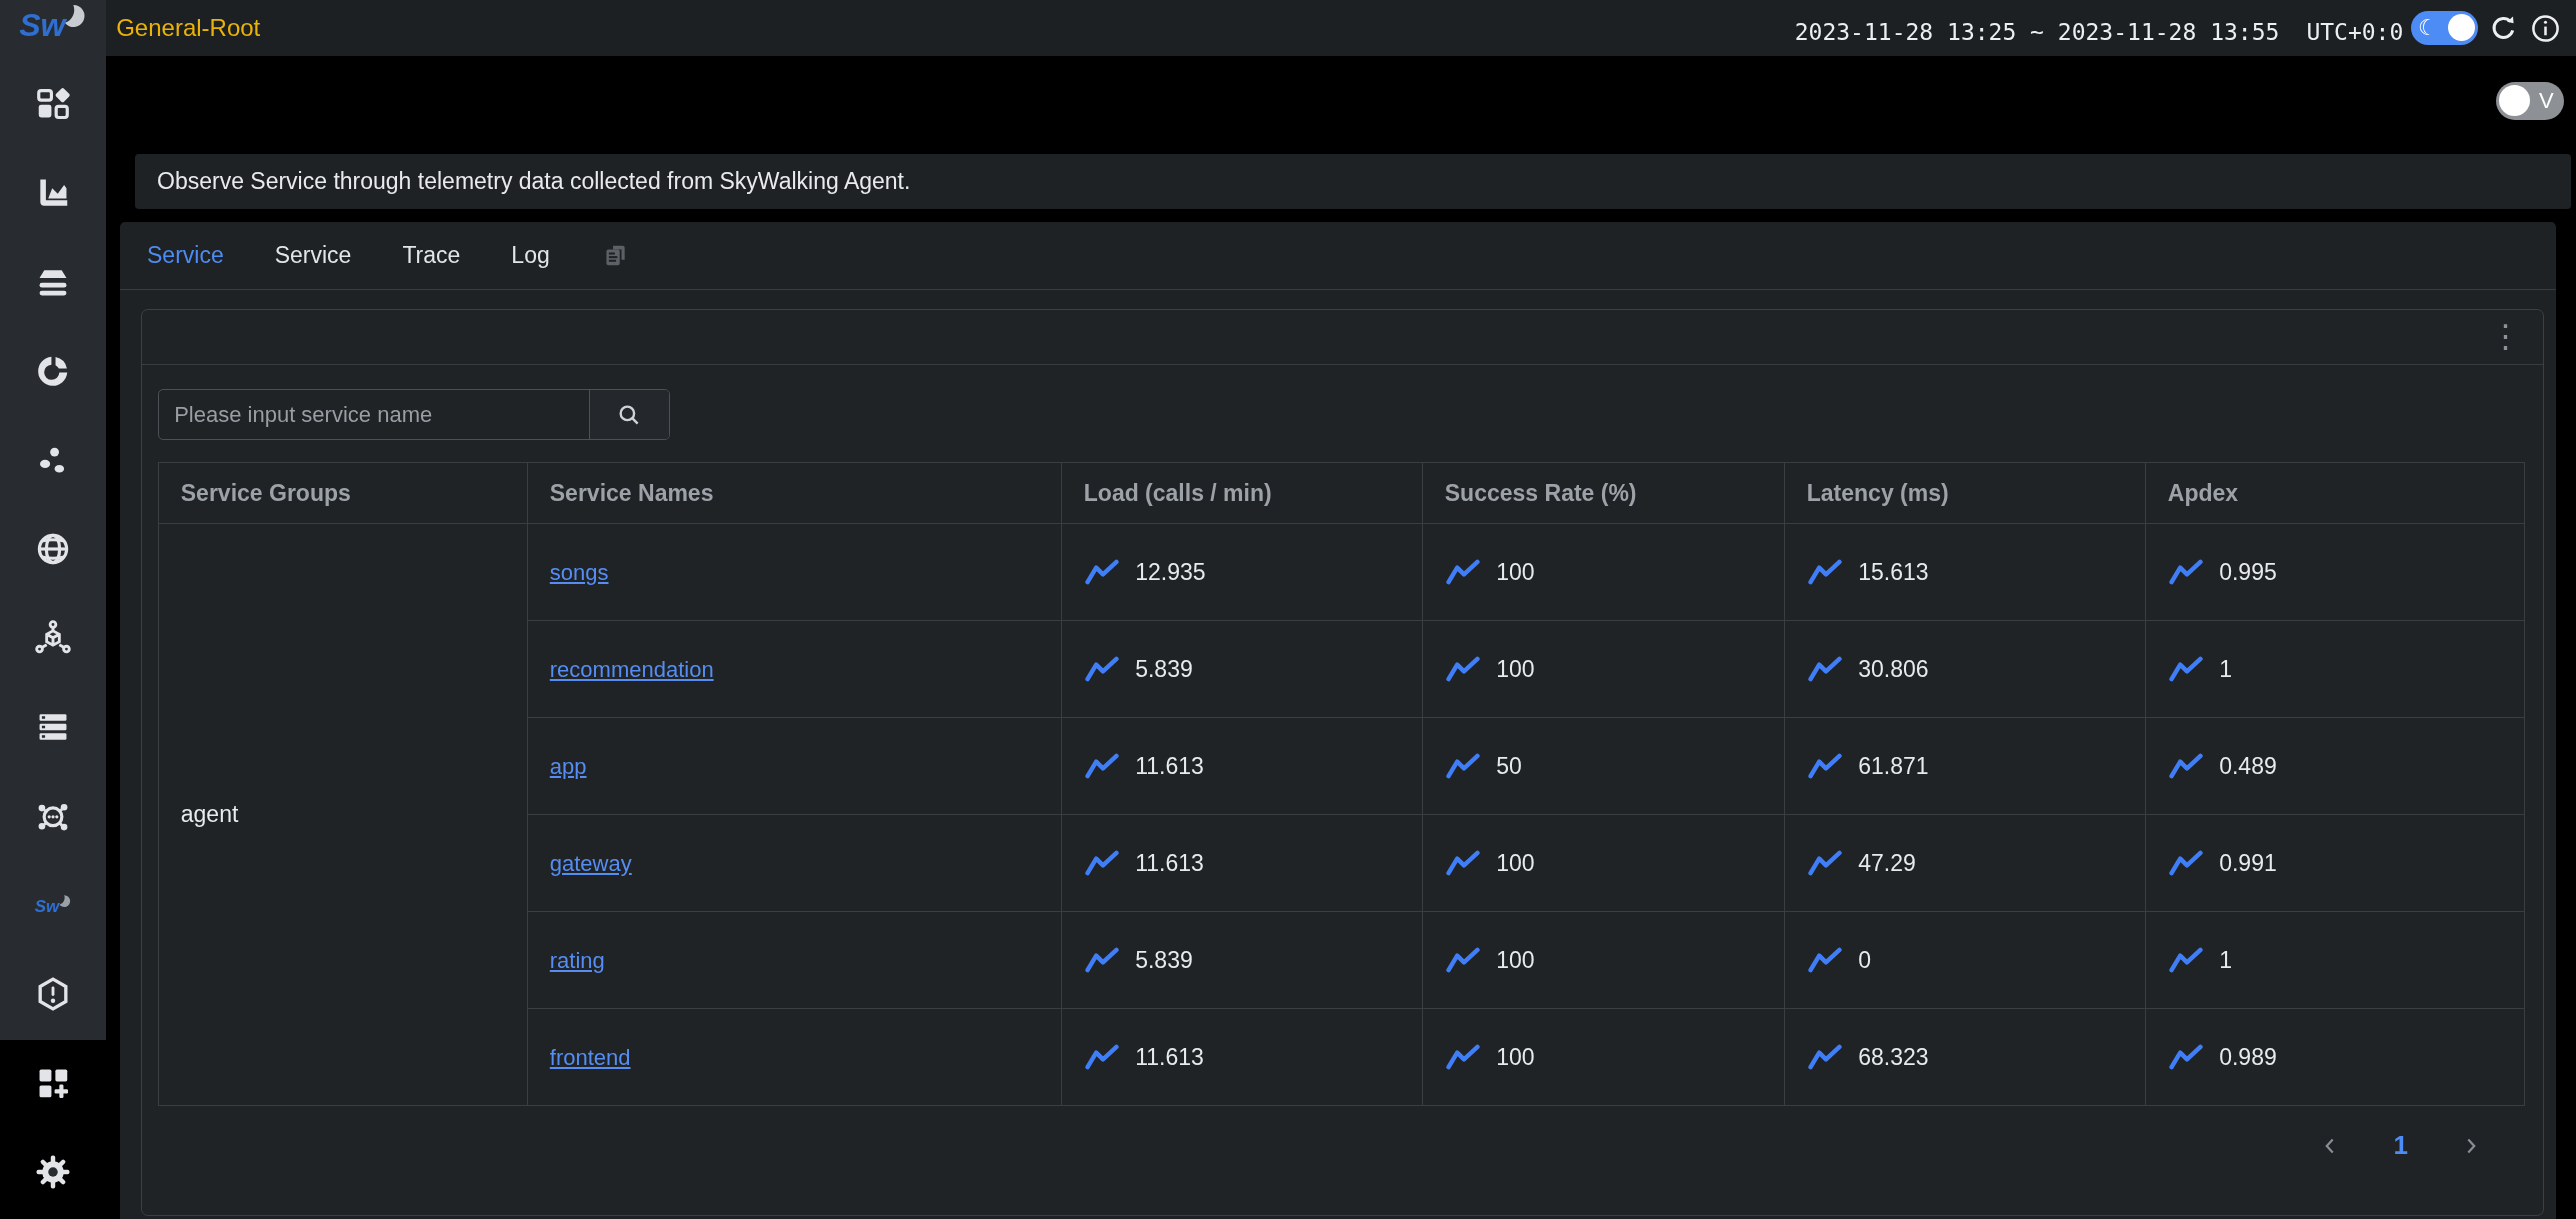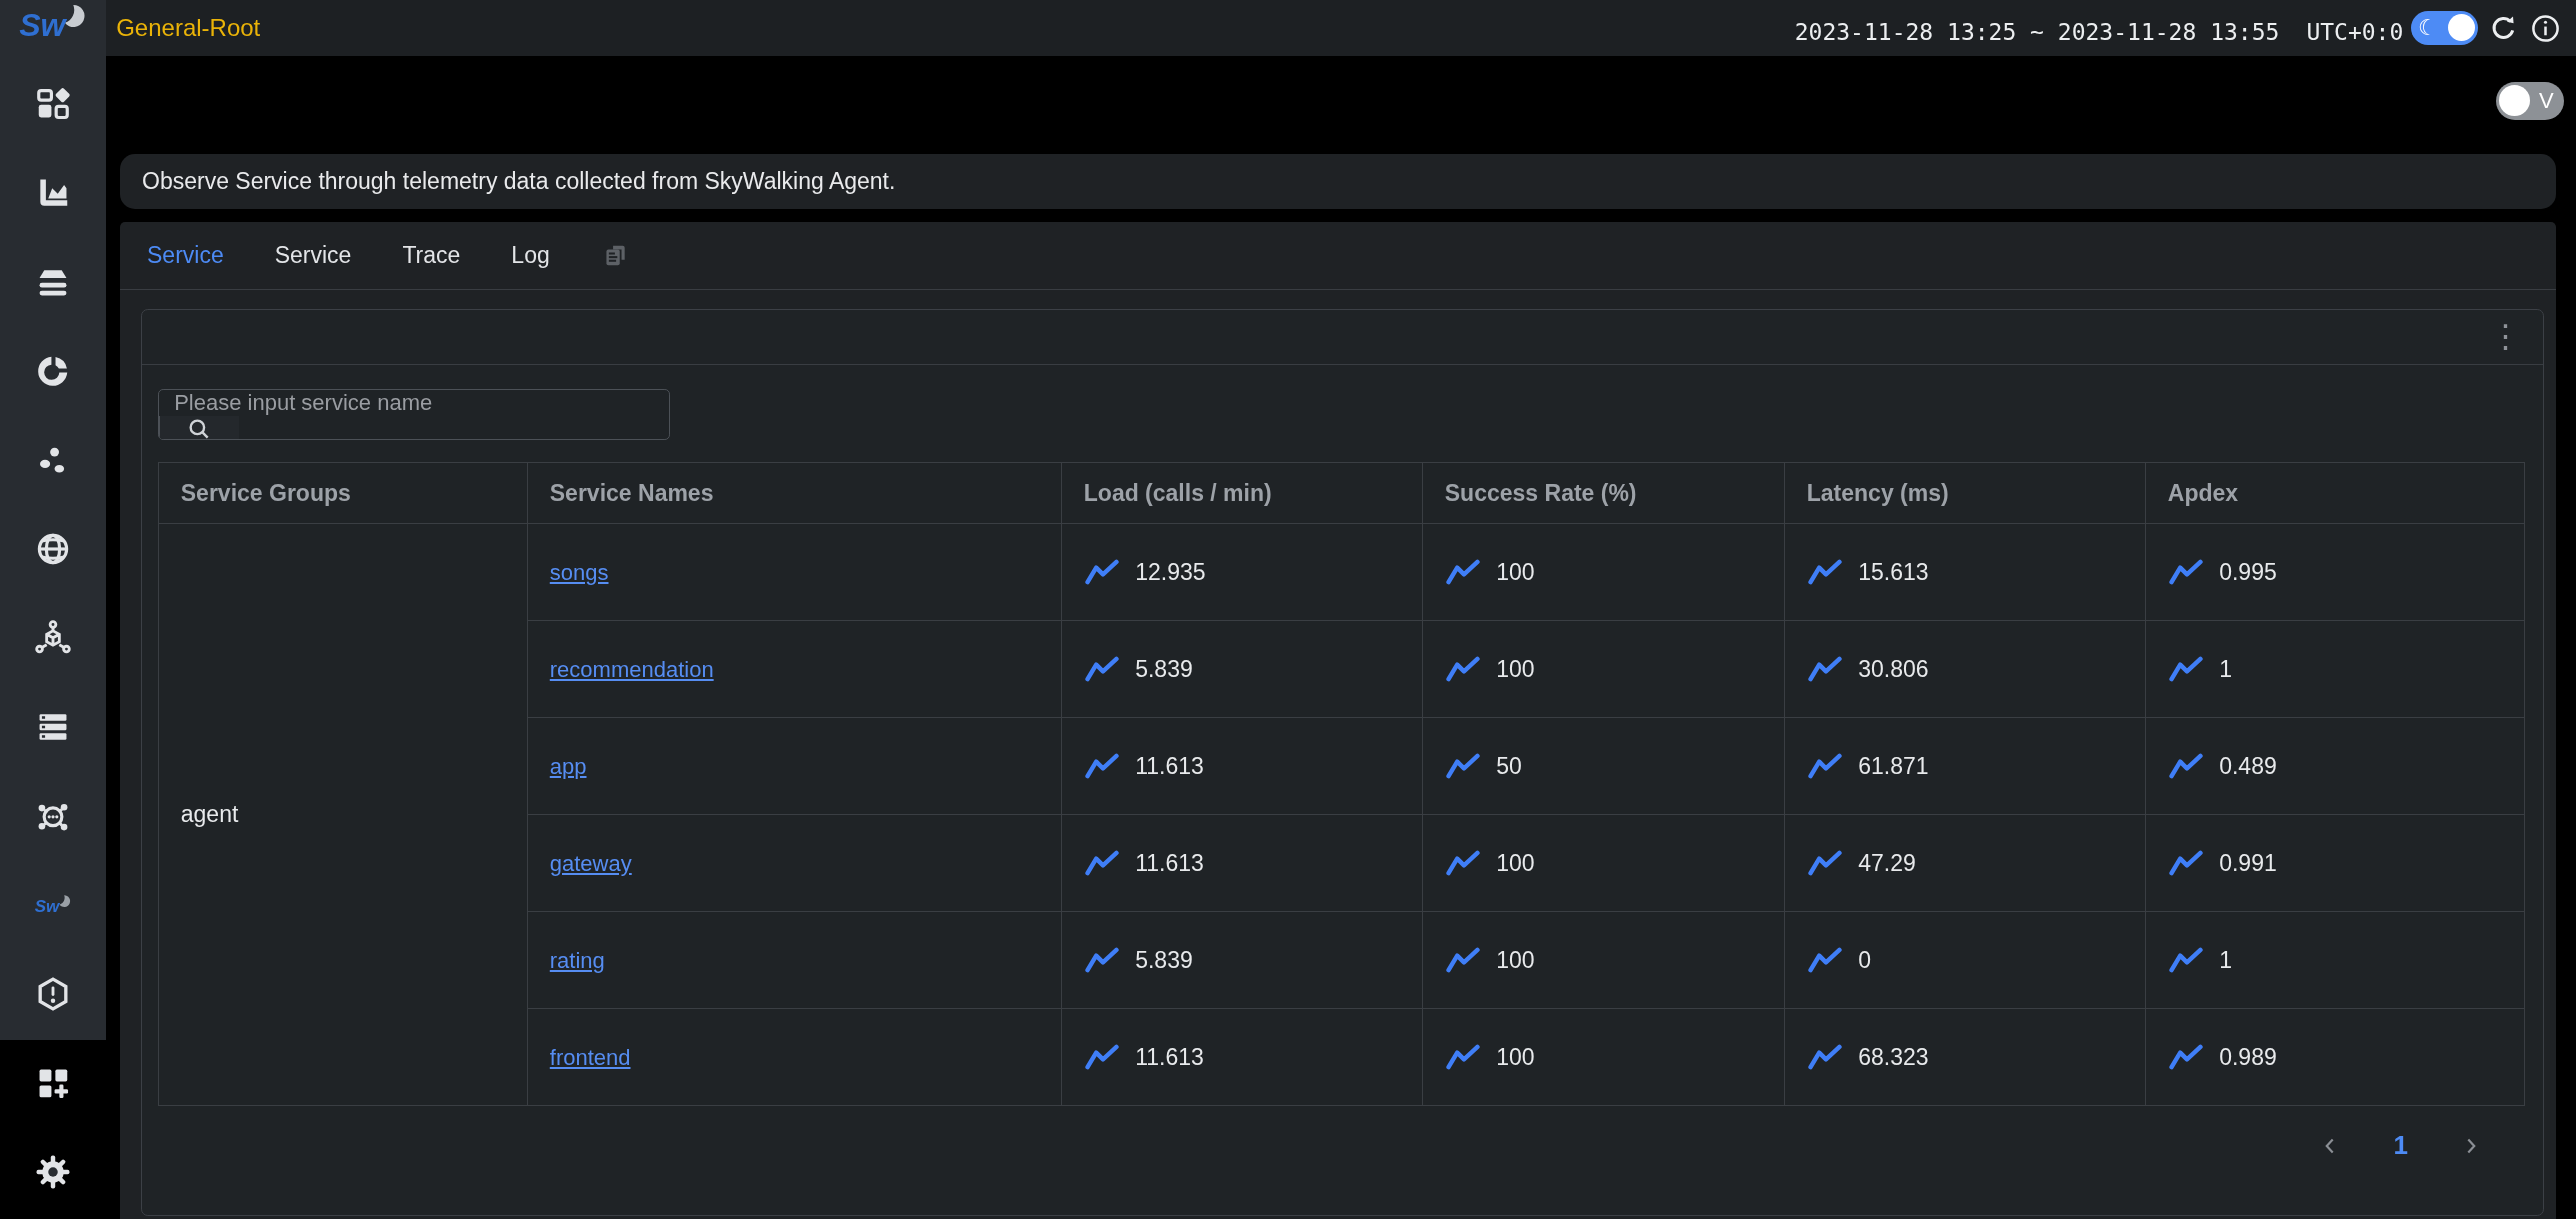--- a/index.html
+++ b/index.html
@@ -33,22 +33,22 @@
   
   .toolbar { position:absolute; left:106px; top:56px; right:0; height:89px; background:#000;
     display:flex; align-items:center; justify-content:flex-end; padding-right:12px; }
   .view-toggle { width:68px; height:38px; border-radius:19px; background:#8d9196;
     display:flex; align-items:center; cursor:pointer; position:relative; }
   .view-toggle .knob { position:absolute; left:3.4px; top:3.4px; width:31px; height:31px;
     border-radius:50%; background:#fff; }
   .view-toggle .vt-label { margin-left:43px; color:#fff; font-size:22px; }
 
   
-  .banner { position:absolute; left:120px; top:154px; width:2436px; height:55px;
-    background:#1f2225; border-radius:15px; display:flex; align-items:center; padding-left:22px; }
+  .banner { position:absolute; left:135px; top:154px; width:2436px; height:55px;
+    background:#1f2225; border-radius:4px; display:flex; align-items:center; padding-left:22px; }
   .banner-text { color:#e9eaec; font-size:23px; }
 
   
   .panel { position:absolute; left:120px; top:222px; width:2436px; height:998px;
     background:#1f2225; border-radius:5.1px 5.1px 0 0; }
   .tabs { height:68px; display:flex; align-items:center; padding-left:27px; gap:51px;
     border-bottom:0.9px solid #393d42; }
   .tab { font-size:23px; color:#e3e5e8; cursor:pointer; }
   .tab.active { color:#4d8bf5; }
   .tab-doc-icon { cursor:pointer; display:flex; align-items:center; }
@@ -56,21 +56,21 @@
   
   .widget { position:absolute; left:21.4px; top:87px; width:2403px; height:907px;
     background:#1f2326; border:0.9px solid #3c4046; border-radius:6.8px; }
   .widget-header { height:55px; border-bottom:0.9px solid #393d42; display:flex;
     align-items:center; justify-content:flex-end; padding-right:22px; }
   .kebab { color:#8e9298; font-size:32px; line-height:0.6; cursor:pointer; letter-spacing:0; }
   .widget-body { padding:24px 20.5px 0 15.4px; }
 
   
   .search-row { display:flex; }
-  .search-box { display:flex; width:512px; height:51px; border:0.9px solid #4c5157; border-radius:5.1px; overflow:hidden;flex-direction:column; }
+  .search-box { display:flex; width:512px; height:51px; border:0.9px solid #4c5157; border-radius:5.1px; overflow:hidden; }
   .search-input { flex:1; background:transparent; border:none; outline:none; color:#e9eaec;
     font-size:22px; padding:0 15.4px; font-family:"Liberation Sans", sans-serif; }
   .search-input::placeholder { color:#9a9da2; }
   .search-btn { width:80px; border:none; border-left:0.9px solid #4c5157; background:#24282c;
     display:flex; align-items:center; justify-content:center; cursor:pointer; }
 
   
   table.svc { width:2367px; border-collapse:collapse; margin-top:22px; table-layout:fixed;padding-left:9px; }
   table.svc th, table.svc td { border:0.9px solid #3a3e43; }
   table.svc th { height:61px; text-align:left; padding-left:22px; font-size:23px;

